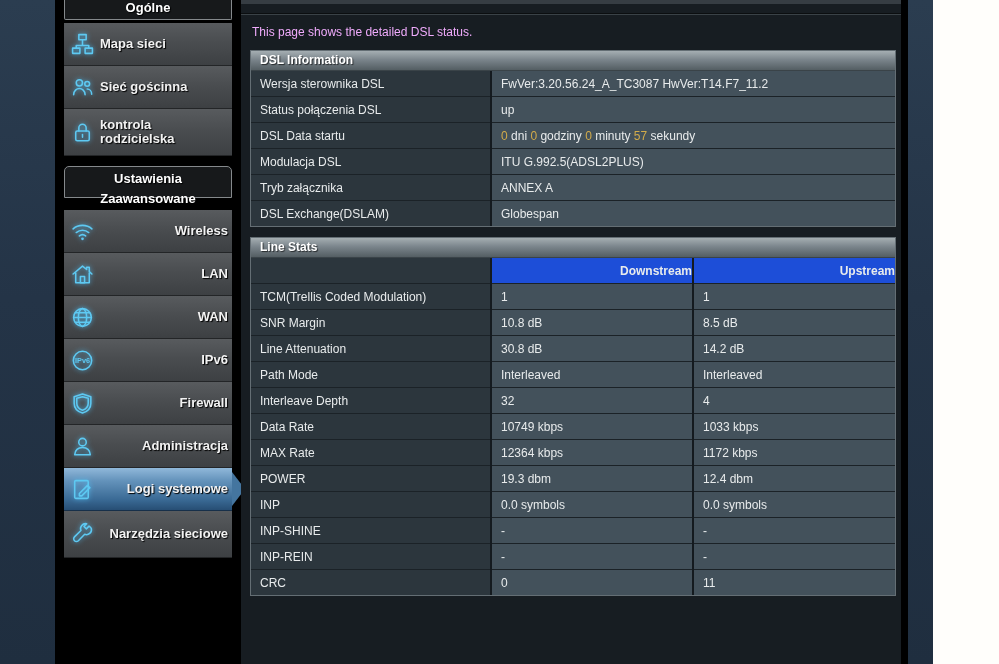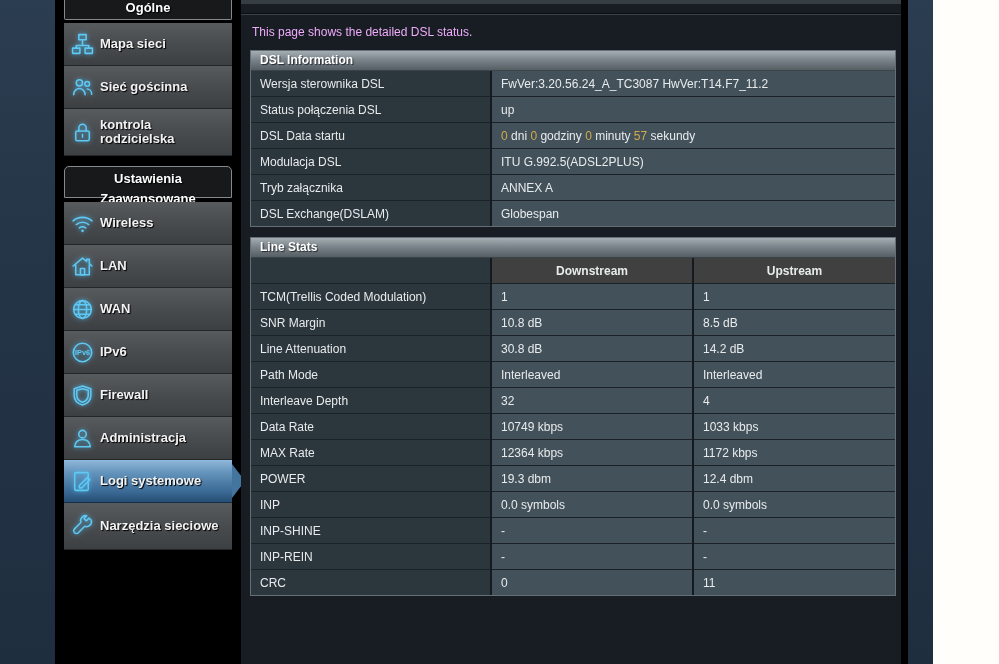--- a/index.html
+++ b/index.html
@@ -14,21 +14,21 @@
   .menu-col{position:absolute;left:55px;top:0;width:186px;height:664px;background:#000;}
   .right-black{position:absolute;left:901px;top:0;width:7px;height:664px;background:#000;}
 
   
   .menu{position:absolute;left:9px;top:0;width:168px;}
   .tab{background:#17191b;border:1px solid #85898c;color:#fff;font-weight:bold;
        font-size:13px;text-align:center;text-shadow:1px 1px 1px #000;}
   .tab-general{border-top:none;border-radius:0 0 2px 2px;height:19px;line-height:16px;}
   .tab-advanced{margin-top:10px;border-radius:5px 5px 0 0;height:28px;line-height:20px;padding-top:2px;}
   .menu-items{margin-top:3px;}
-  .menu-items.second{margin-top:4px;}
+  .menu-items.second{margin-top:12px;text-align:right;}
   .item{position:relative;display:flex;align-items:center;height:42px;
         background:linear-gradient(180deg,#585b5e 0%,#4a4d50 45%,#3d4043 100%);
         border-bottom:1px solid #232527;cursor:pointer;}
   .item.tall{height:46px;}
   .item .icon{width:36px;display:flex;justify-content:center;align-items:center;
         filter:drop-shadow(0 0 2.5px rgba(80,190,245,.85));}
   .item .icon svg{width:25px;height:25px;fill:none;stroke:#5ec9f2;stroke-width:1.5;
         stroke-linecap:round;stroke-linejoin:round;}
   .item .icon .fill{fill:#5ec9f2;stroke:none;}
   .svgtxt{font-family:"Liberation Sans",sans-serif;font-weight:bold;font-size:7px;
@@ -58,21 +58,21 @@
         background:linear-gradient(180deg,#a5aeb2 0%,#7b858c 45%,#545e63 100%);
         border-bottom:1px solid #3a4348;}
   table{border-collapse:collapse;width:100%;table-layout:fixed;}
   td,th{height:25px;font-size:12px;color:#e8ebec;padding:0 0 0 9px;
         border-top:1px solid #1b2227;font-weight:normal;text-align:left;
         overflow:hidden;white-space:nowrap;}
   tr:first-child td,tr:first-child th{border-top:none;}
   .lbl{background:#2c363d;border-right:2px solid #141a1f;}
   .val{background:#43515b;}
   .val + .val{border-left:2px solid #141a1f;}
-  .colhead{background:#404040;font-weight:bold;text-align:center;padding:0;}
+  .colhead{background:#1d4ed8;font-weight:bold;text-align:right;padding:0;}
   .num{color:#d2ab4a;}
 </style>
 </head>
 <body>
 
 <div class="app">
   <div class="menu-col">
     <div class="menu">
 
       <div class="tab tab-general">Ogólne</div>

